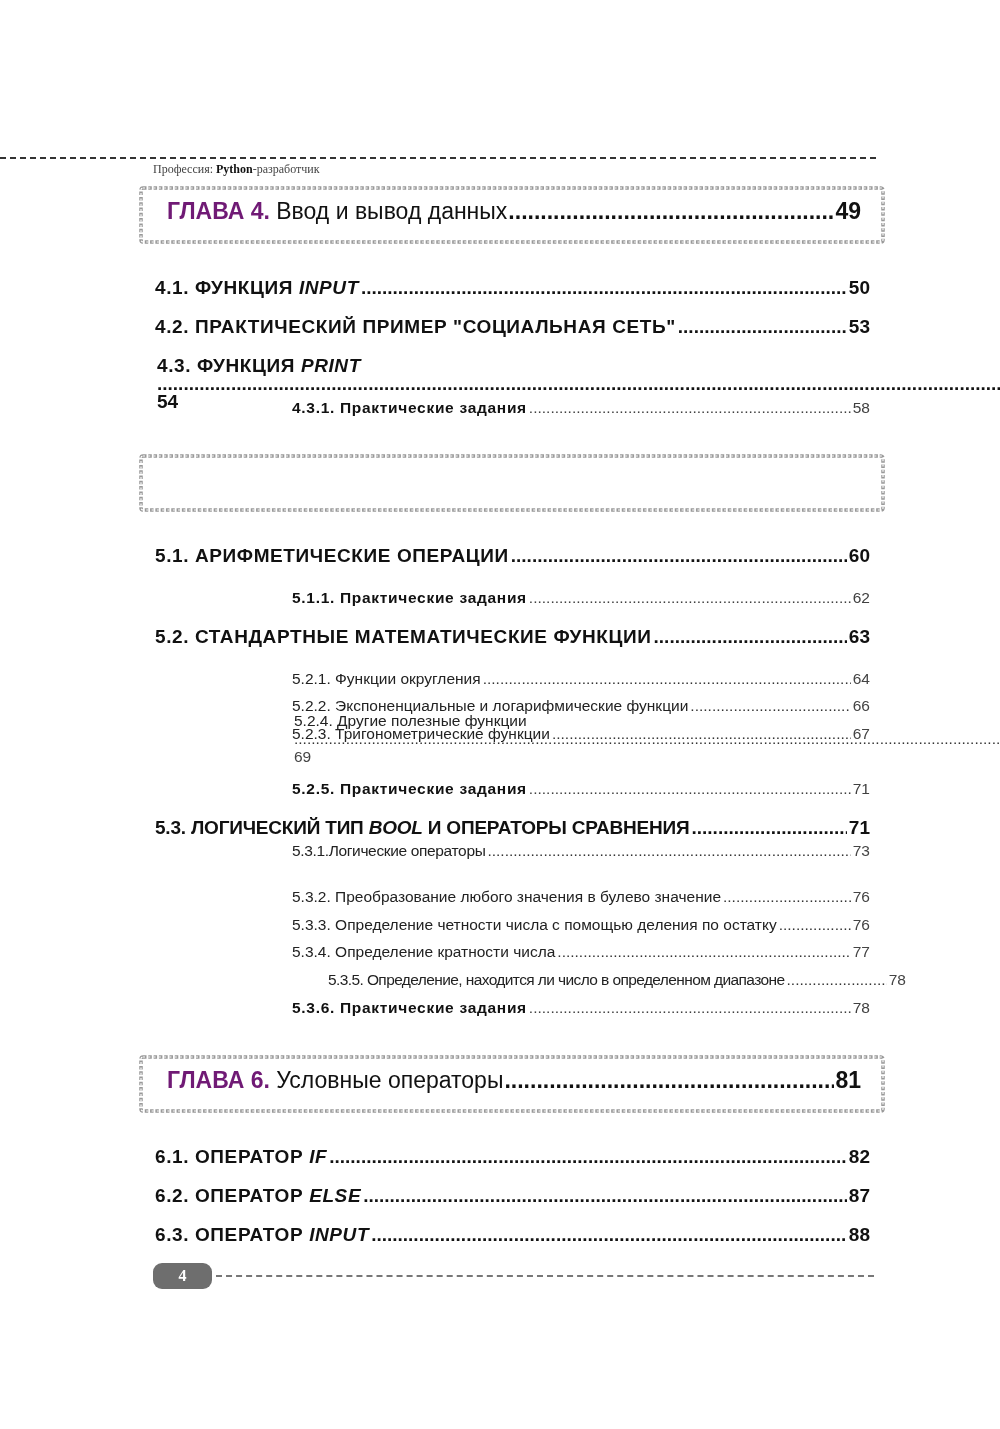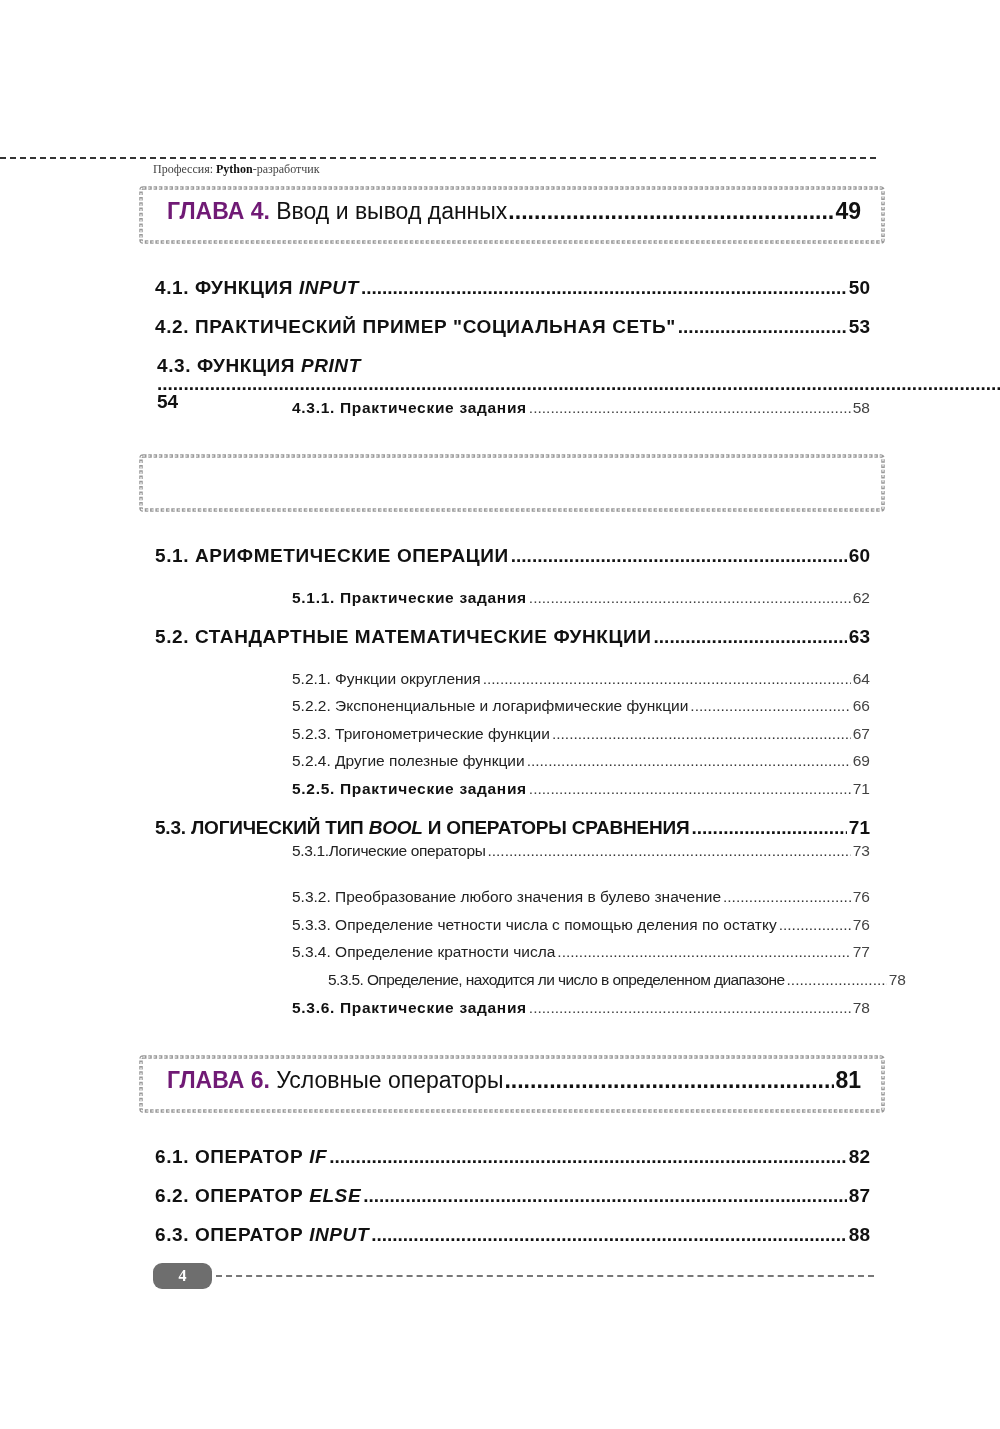--- a/index.html
+++ b/index.html
@@ -125,21 +125,21 @@
     <span class="dots"></span>
     <span class="page">66</span>
   </div>
 
 <div class="toc-row sub" style="top:725px;">
     <span class="label">5.2.3. Тригонометрические функции</span>
     <span class="dots"></span>
     <span class="page">67</span>
   </div>
 
-<div class="toc-row sub" style="top:752px;">
+<div class="toc-row sub" style="top:712px;flex-direction:column;">
     <span class="label">5.2.4. Другие полезные функции</span>
     <span class="dots"></span>
     <span class="page">69</span>
   </div>
 
 <div class="toc-row sub practice" style="top:780px;">
     <span class="label">5.2.5. Практические задания</span>
     <span class="dots"></span>
     <span class="page">71</span>
   </div>

